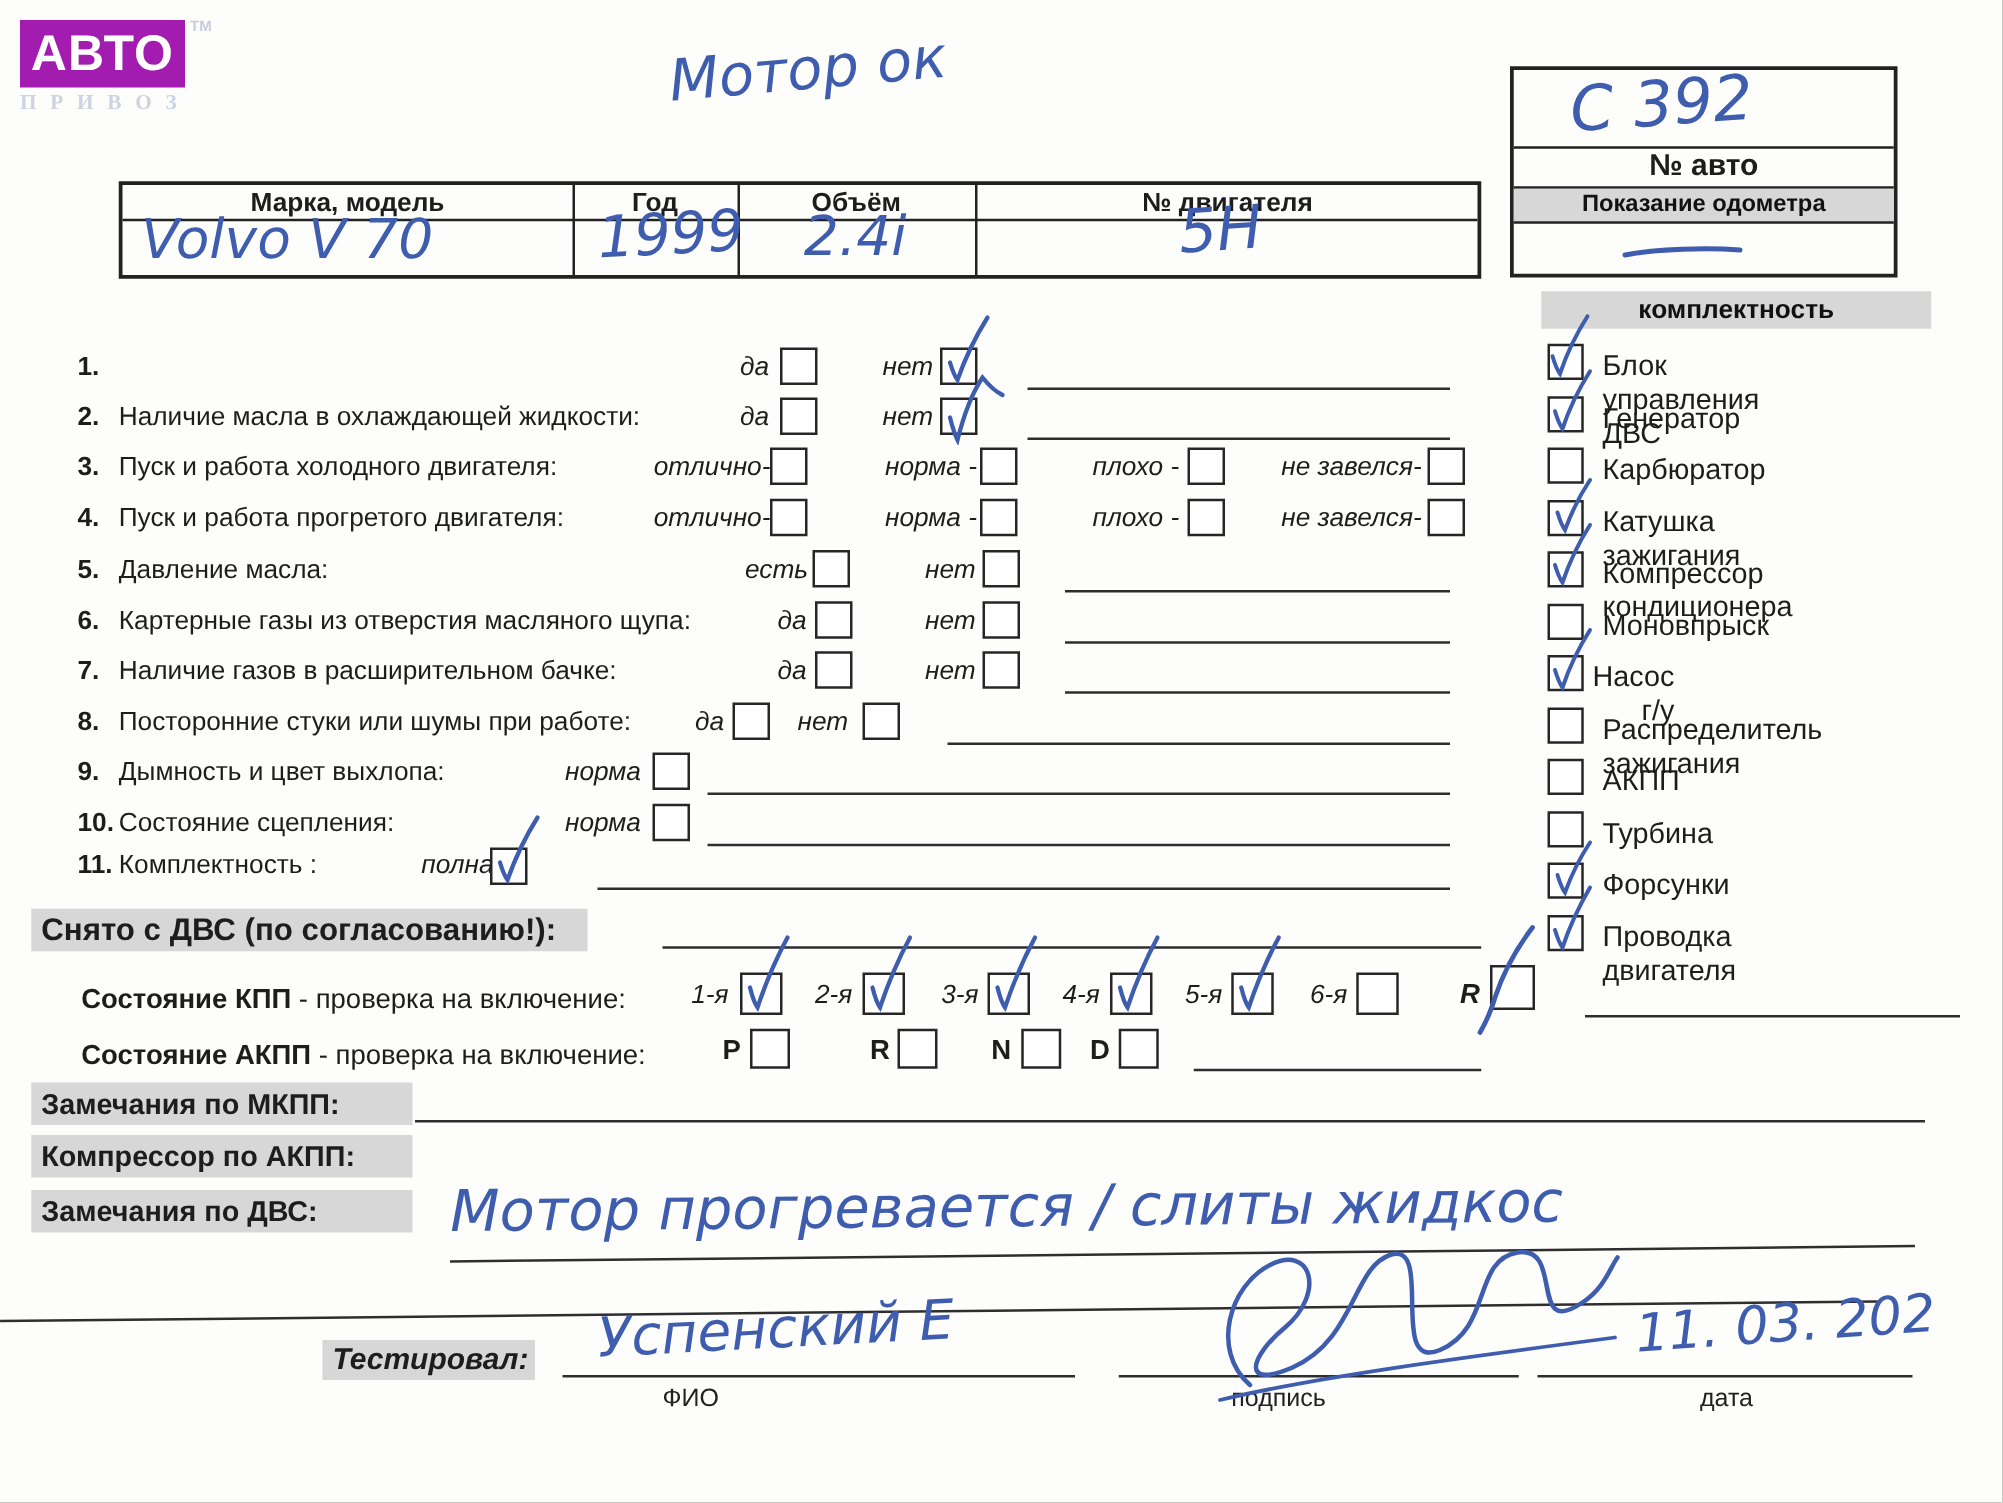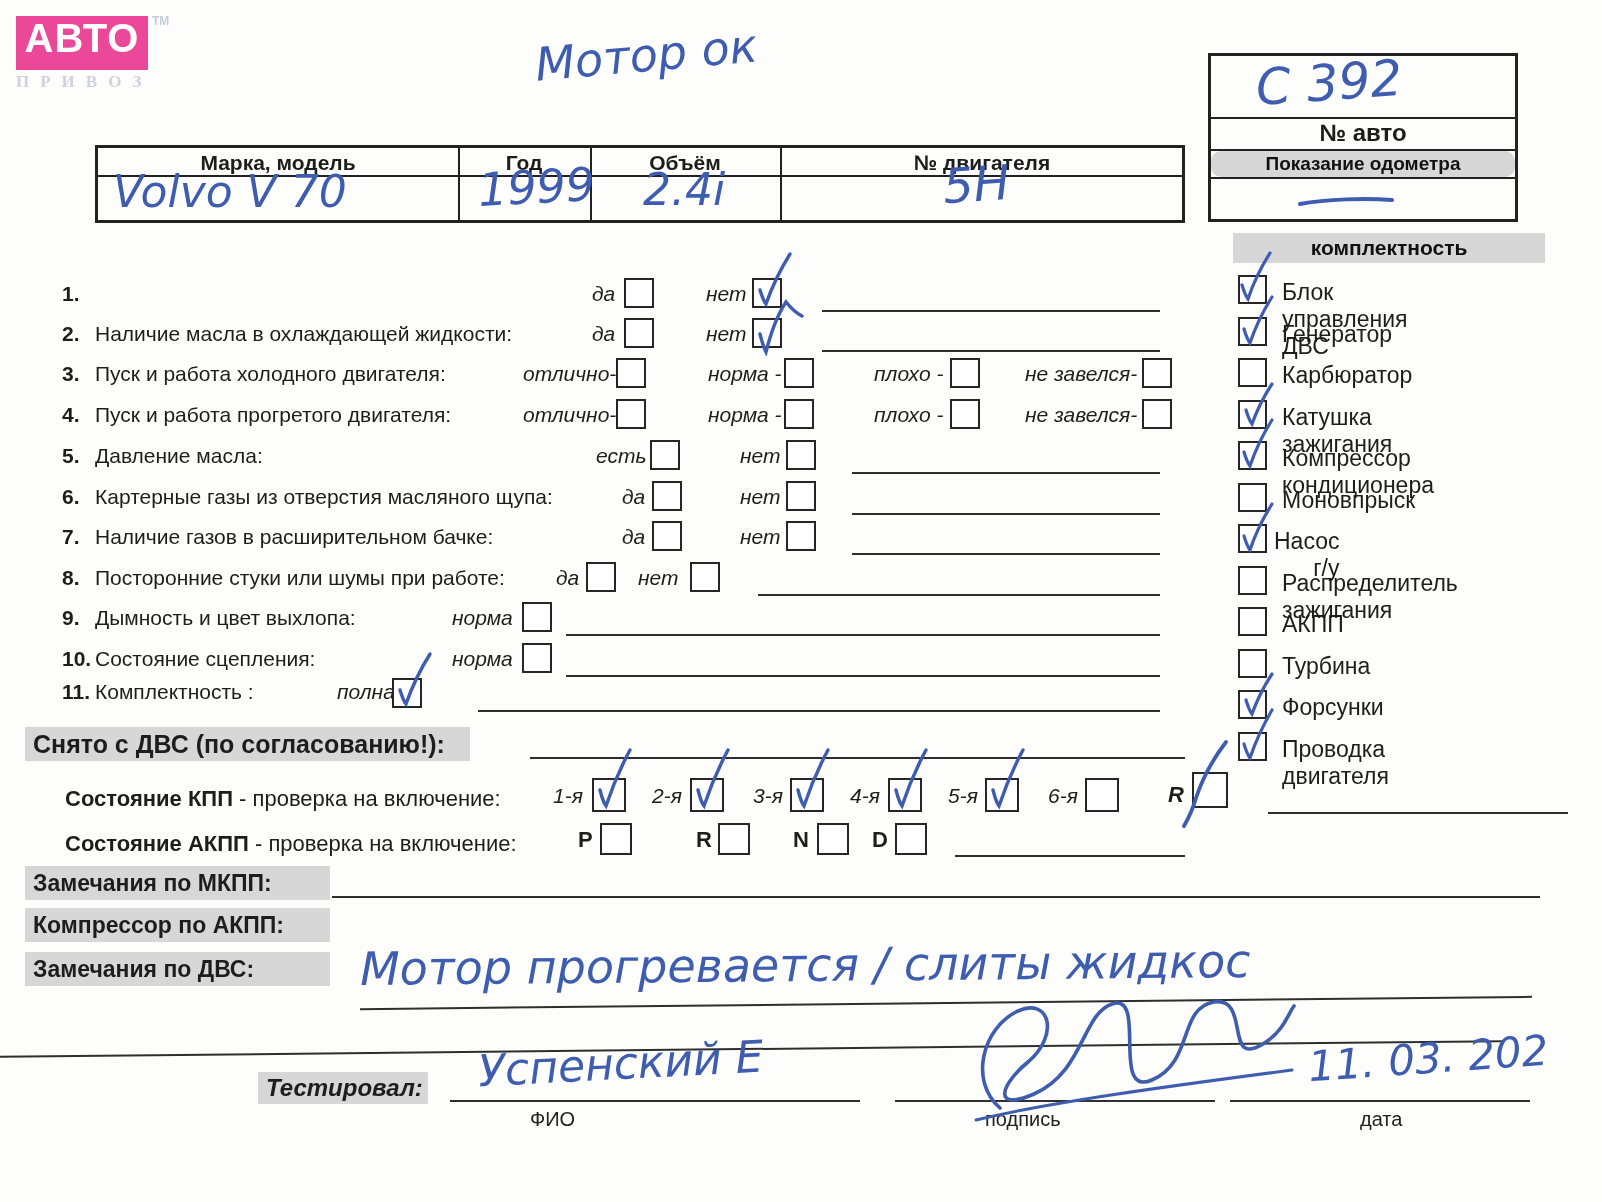--- a/index.html
+++ b/index.html
@@ -1,21 +1,21 @@
 <!DOCTYPE html>
 <html><head>
 <meta charset="utf-8">
 <style>
   html,body{margin:0;padding:0;background:#9a9a9a;}
   .page{position:relative;width:1602px;height:1202px;background:#fdfdfc;overflow:hidden;
         font-family:"Liberation Sans",sans-serif;color:#1d1d1d;}
   .abs{position:absolute;}
   
-  .logo-block{position:absolute;left:16px;top:16px;width:132px;height:54px;background:#ec4899;
-              display:flex;justify-content:center;}
+  .logo-block{position:absolute;left:16px;top:16px;width:132px;height:54px;background:#a21caf;
+              display:flex;align-items:center;justify-content:center;}
   .logo-brand{color:#ffffff;font-weight:bold;font-size:40px;letter-spacing:1px;}
   .logo-tm{position:absolute;left:152px;top:14px;font-size:12px;color:#c7ccde;font-weight:bold;}
   .logo-sub{position:absolute;left:16px;top:72px;width:134px;color:#ced3e2;font-weight:bold;
             font-size:17px;letter-spacing:11px;font-family:Liberation Serif, serif;}
   
   .hw{font-family:"DejaVu Sans",sans-serif;font-style:italic;color:#3f5dae;white-space:nowrap;}
   .band{position:absolute;background:#d7d7d7;}
   .hline{position:absolute;border-top:2px solid #2e2e2e;height:0;}
   .cb{position:absolute;width:30px;height:30px;border:2px solid #262626;background:#fff;box-sizing:border-box;}
   .tick{position:absolute;pointer-events:none;}
@@ -43,21 +43,21 @@
   <span class="logo-tm">ТМ</span>
   <span class="logo-sub">ПРИВОЗ</span>
 
   <span class="abs hw" style="left:535px;top:28px;font-size:46px;transform:rotate(-5deg);">Мотор ок</span>
 
   <div class="abs" style="left:1208px;top:53px;width:310px;height:169px;border:3px solid #222;box-sizing:border-box;">
     <span class="hw" style="position:absolute;left:45px;top:-2px;font-size:50px;transform:rotate(-4deg);">С 392</span>
     <div style="position:absolute;left:0;top:61px;width:100%;border-top:2px solid #222;"></div>
     <div style="position:absolute;left:0;top:61px;width:100%;height:32px;display:flex;align-items:center;justify-content:center;font-weight:bold;font-size:24px;">№ авто</div>
     <div style="position:absolute;left:0;top:93px;width:100%;border-top:2px solid #222;"></div>
-    <div class="band" style="left:0;top:95px;width:100%;height:26px;display:flex;align-items:center;justify-content:center;font-weight:bold;font-size:19px;color:#111;border-radius:10px;">Показание одометра</div>
+    <div class="band" style="left:0;top:95px;width:100%;height:26px;display:flex;align-items:center;justify-content:center;font-weight:bold;font-size:19px;color:#111;">Показание одометра</div>
     <div style="position:absolute;left:0;top:121px;width:100%;border-top:2px solid #222;"></div>
     <span class="tick" style="left:85px;top:138px;">
       <svg width="100" height="14" viewBox="0 0 100 14">
           <path d="M4 10 C30 5 70 4 96 6" fill="none" stroke="#3f5dae" stroke-width="4" stroke-linecap="round"></path>
         </svg>
     </span>
   </div>
 
   <div class="abs" style="left:95px;top:145px;width:1090px;height:78px;border:3px solid #222;box-sizing:border-box;">
     <div style="position:absolute;left:0;top:27px;width:100%;border-top:2px solid #222;"></div>

